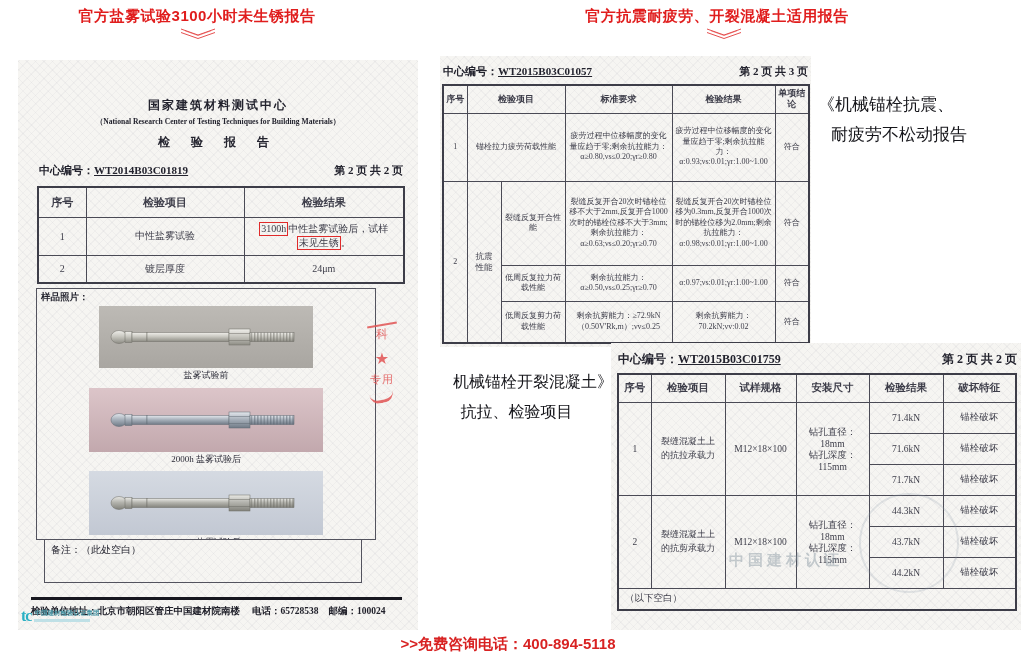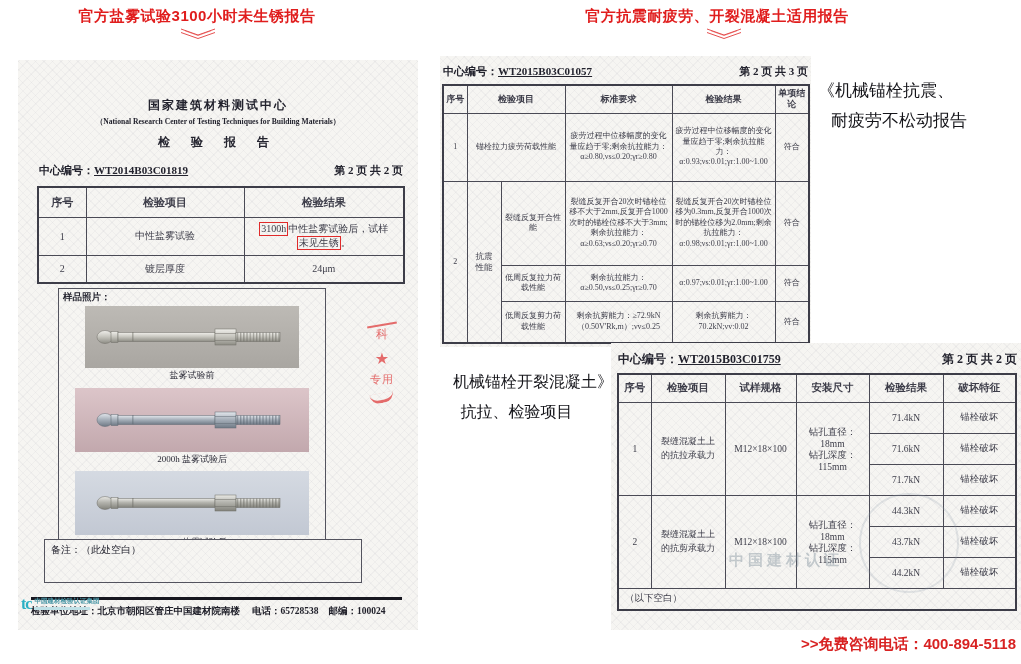--- a/index.html
+++ b/index.html
@@ -19,67 +19,67 @@
 .c1 .org-en{font-size:7.6px;font-weight:bold;margin-top:3px}
 .c1 .doc-title{font-size:12px;font-weight:bold;letter-spacing:9px;margin-top:7px}
 .meta{display:flex;justify-content:space-between;font-weight:bold;font-size:11px;color:#23232e}
 .c1 .meta{margin:12px 15px 0 21px}
 .meta .num{text-decoration:underline}
 .t1{margin:8px 0 0 19px;width:366px;border:2px solid #3d3d48;font-size:10px}
 .t1 th{height:30px;font-size:11px;font-weight:bold}
 .t1 .r38 td{height:38px}
 .t1 .r28 td{height:28px}
 .redbox{border:1px solid #e02a2a;padding:0 1px;display:inline-block;line-height:1.15}
-.pbox{margin:4px 0 0 40px;width:268px;height:252px;border:1px solid #53535e;text-align:left;overflow:hidden}
+.pbox{margin:4px 0 0 18px;width:340px;height:252px;border:1px solid #53535e;text-align:left;overflow:hidden}
 .plabel{font-size:9.5px;margin:2px 0 0 4px;font-weight:bold}
 .photo{margin:2px auto 0;display:flex;align-items:center;justify-content:center}
 .ph1{width:214px;height:62px;background:linear-gradient(#bdbab5,#a9a6a1)}
 .ph2{width:234px;height:64px;background:linear-gradient(#dcc5c9,#c2a8ad);margin-top:6px}
 .ph3{width:234px;height:64px;background:linear-gradient(#d5dae2,#c2c8d3);margin-top:5px}
 .pcap{text-align:center;font-size:9px;margin-top:1px;color:#2c2c38}
 .rbox{margin:-1px 0 0 26px;width:318px;height:44px;border:1px solid #53535e;text-align:left;font-size:10px;padding:3px 6px}
 .c1 .thick{margin:14px 16px 0 13px;border-top:3px solid #17171f}
 .c1 .foot{display:flex;margin:5px 0 0 13px;font-size:9.5px;font-weight:bold;color:#20202a;font-family:"Liberation Serif","DejaVu Serif",serif}
 .c1 .foot .seg2{margin-left:12px}.c1 .foot .seg3{margin-left:10px}
-.logo{position:absolute;left:3px;bottom:20px;display:flex;align-items:flex-start;gap:3px;text-align:left}
+.logo{position:absolute;left:3px;bottom:8px;display:flex;align-items:flex-start;gap:3px;text-align:left}
 .logo-tc{font-size:16px;font-weight:bold;color:#2ab0c4;line-height:13px;letter-spacing:-1px}
 .logo-txt span{display:block;font-size:6.5px;color:#4b97a6;font-weight:bold}
 .logo-bar{display:block;width:56px;height:3px;background:#bfe0e6;margin-top:1px}
 .stamp{position:absolute;top:264px;right:10px;width:52px;color:#e25454;opacity:.85;text-align:center;font-family:"Liberation Serif","DejaVu Serif",serif}
 .s-bar{width:30px;border-top:2.5px solid #e25454;margin:0 auto;transform:rotate(-10deg)}
 .s-char{font-size:12px}
 .s-star{font-size:16px;margin-top:6px}
 .s-text{font-size:11px;margin-top:4px;letter-spacing:1px}
 .s-swoosh{width:24px;height:10px;border-bottom:3px solid #e25454;border-radius:0 0 14px 14px;margin:6px auto 0;transform:rotate(-12deg)}
 
 .r2{left:440px;top:56px;width:371px;height:291px}
 .r2 .meta{margin:8px 3px 0 3px}
 .t2{margin:5px 0 0 2px;width:366px;border:2px solid #3d3d48;font-size:8px}
 .t2 th{height:28px;font-size:9px;font-weight:bold;line-height:1.2}
 .t2 td{line-height:1.3}
 .vert{display:inline-block;width:20px;line-height:1.3;font-size:8.5px}
 
-.capR{position:absolute;left:818px;top:76px;font-size:17px;color:#15151a;line-height:30px}
+.capR{position:absolute;left:818px;top:90px;font-size:17px;color:#15151a;line-height:30px}
 .capR .l2{margin-left:13px}
 .capL{position:absolute;left:420px;top:372px;width:193px;font-size:16px;color:#15151a}
 .capL .l1{text-align:right}
 .capL .l2{text-align:center;margin-top:9px}
 
 .r3{left:611px;top:343px;width:410px;height:287px}
 .r3 .meta{margin:8px 4px 0 7px;font-size:12px}
 .t3{margin:5px 0 0 6px;width:398px;border:2px solid #3d3d48;font-size:9px}
 .t3 th{height:28px;font-size:10.5px;font-weight:bold}
 .t3 .sub td{height:31px;font-size:9.5px}
 .w58{display:inline-block;width:60px;font-size:9px;line-height:1.5}
 .prel{white-space:pre-line}
 .blankrow td{height:22px;text-align:left;padding-left:6px;font-size:9.5px}
 .wm-text{position:absolute;left:118px;top:208px;font-size:15px;letter-spacing:4px;color:rgba(125,140,152,.42);font-weight:bold;pointer-events:none}
 .wm-circle{position:absolute;left:248px;top:150px;width:100px;height:100px;border:2px solid rgba(140,155,168,.22);border-radius:50%;pointer-events:none}
 
-.phone{position:absolute;left:0;right:5px;top:635px;text-align:right;font-size:15px;font-weight:bold;color:#d82222}
+.phone{position:absolute;left:0;right:5px;top:635px;text-align:center;font-size:15px;font-weight:bold;color:#d82222}
 </style>
 </head>
 <body>
 
 <div class="page">
 
   <div class="banner" style="left:0;width:394px">官方盐雾试验3100小时未生锈报告</div>
   <div class="banner" style="left:520px;width:394px">官方抗震耐疲劳、开裂混凝土适用报告</div>
   <svg class="chev" style="left:179px;top:28px" width="38" height="13" viewBox="0 0 38 13">
     <g fill="none" stroke="#e23b3b" stroke-width=".9">

